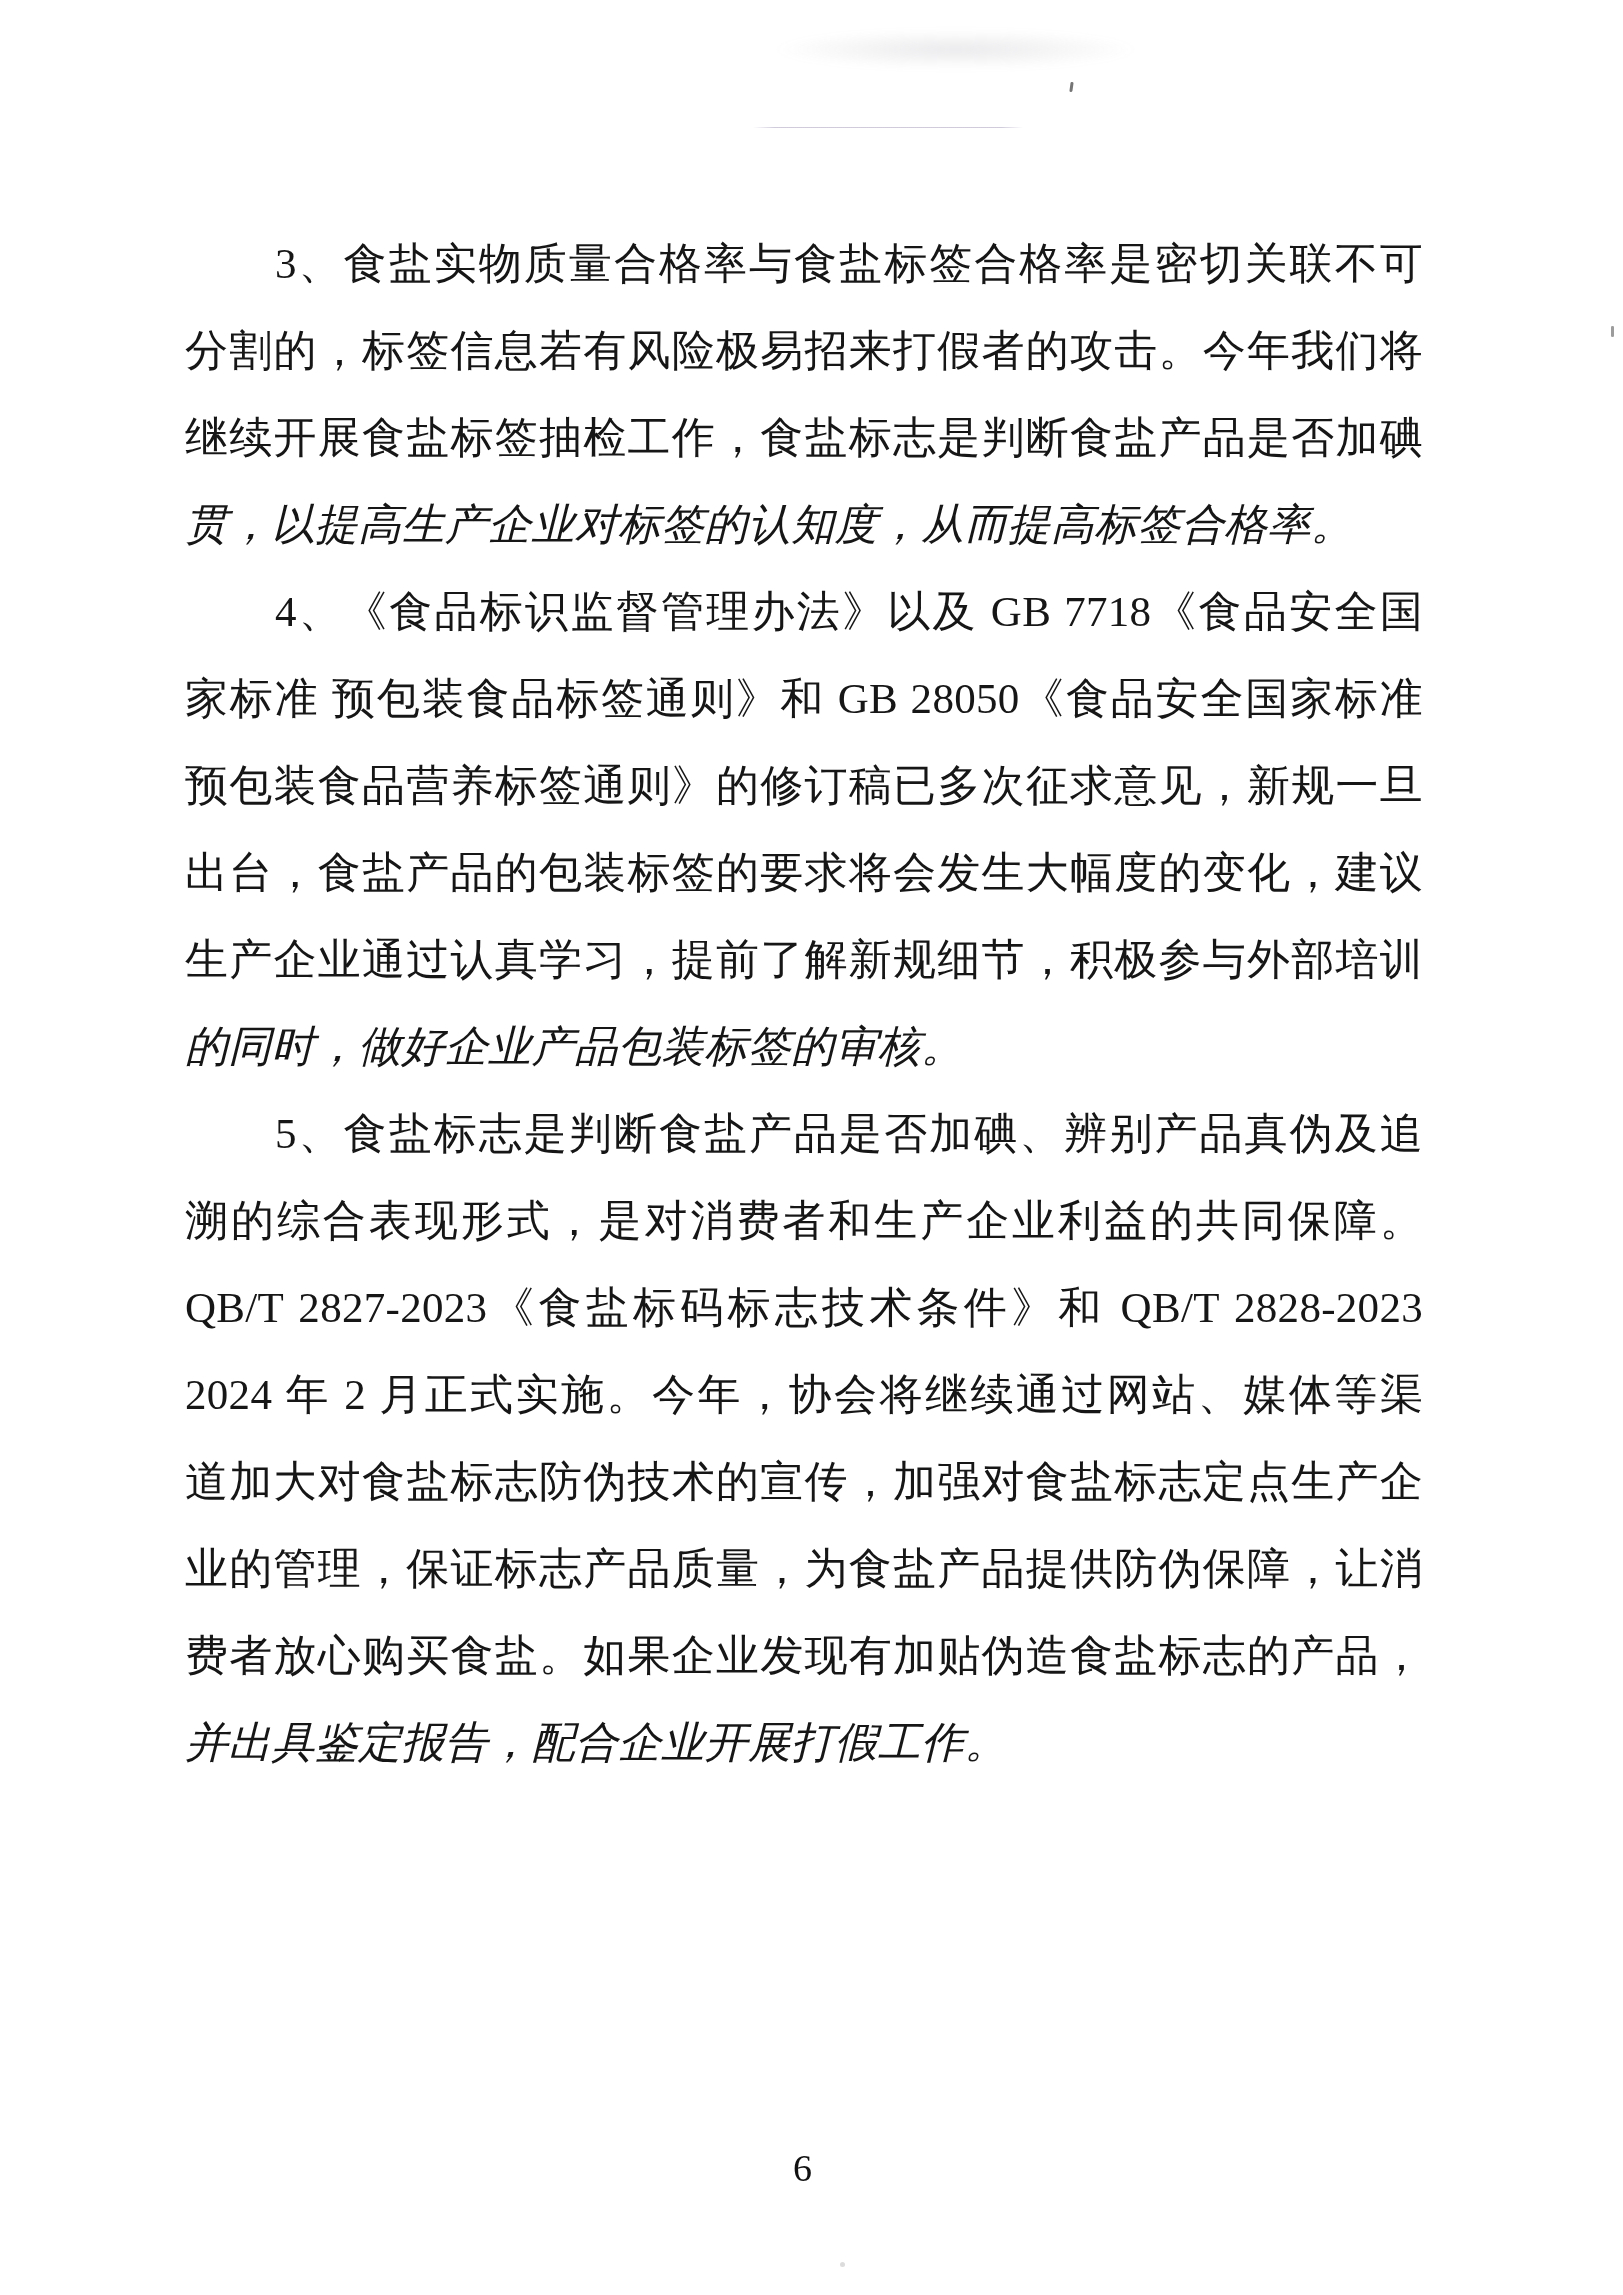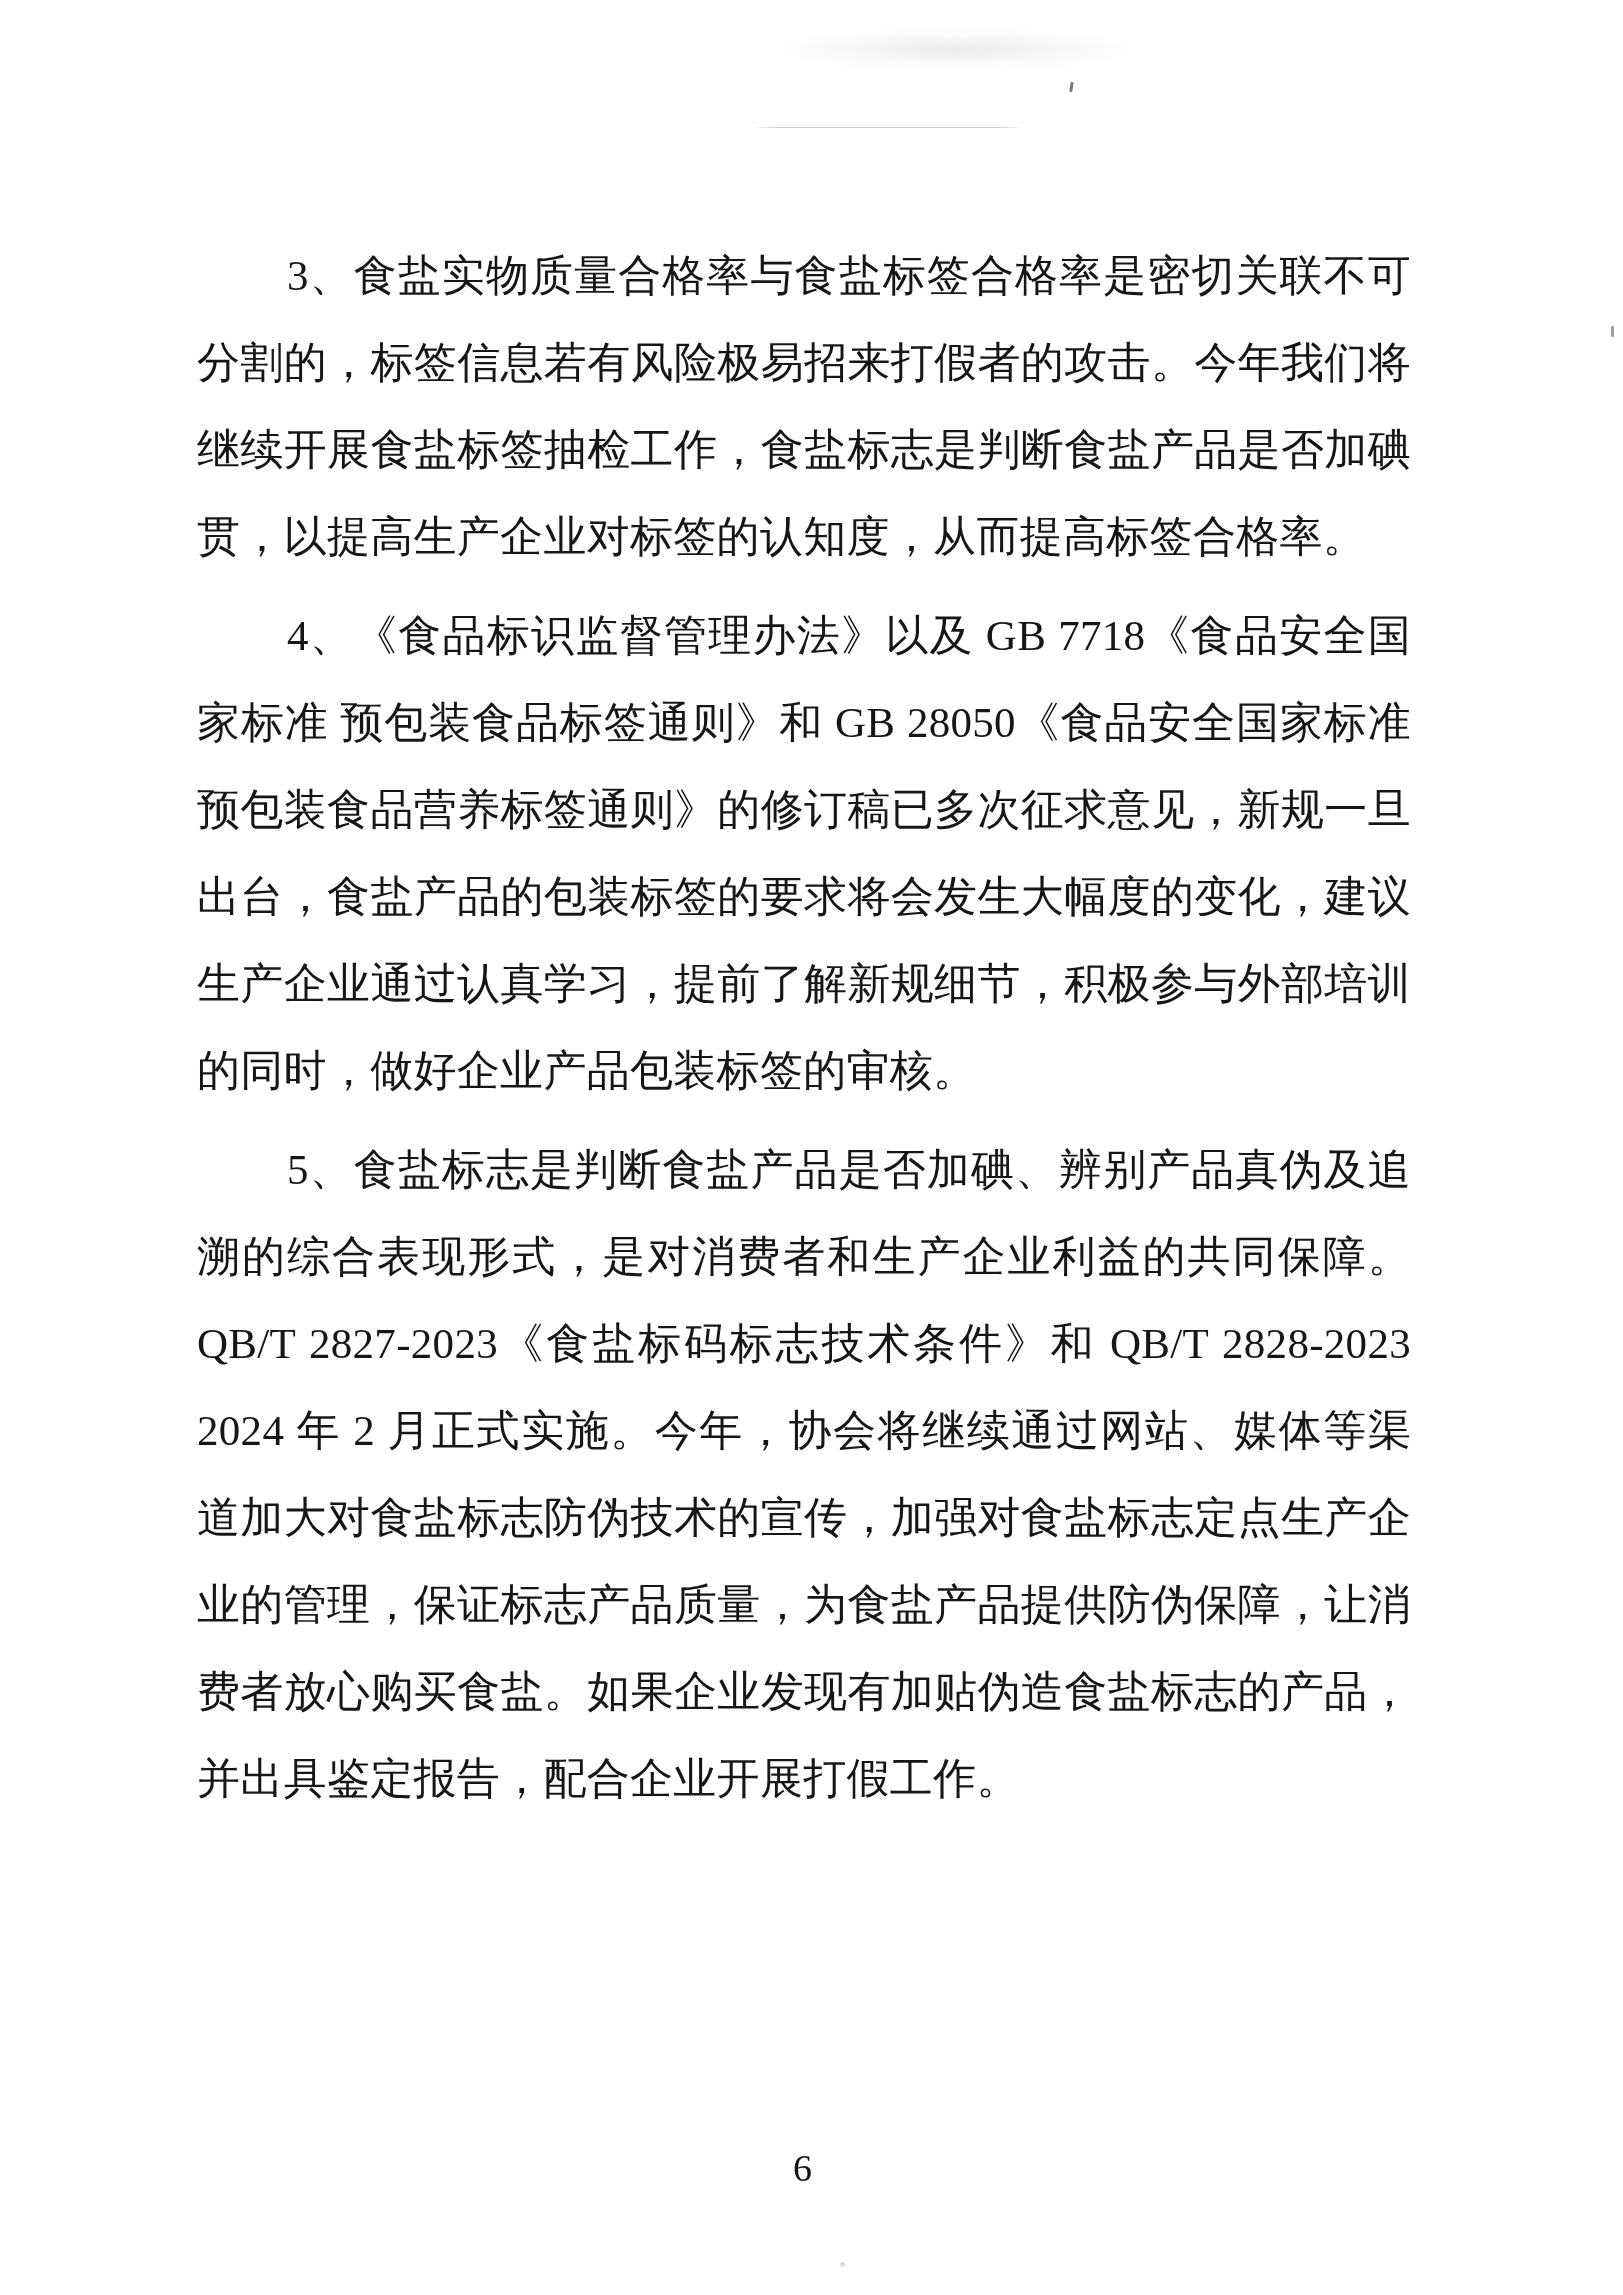--- a/index.html
+++ b/index.html
@@ -16,33 +16,33 @@
     overflow: hidden;
     font-family: "Liberation Serif", "DejaVu Serif", serif;
     color: #161616;
   }
   .doc-body {
     position: absolute;
     left: 185px;
     top: 220px;
     width: 1238px;
   }
-  .para { margin: 12px; padding: 0; }
+  .para { margin: 0; padding: 0; }
   .line {
     font-size: 43px;
     line-height: 87px;
     height: 87px;
     text-align: justify;
     text-align-last: justify;
     letter-spacing: 0.3px;
     white-space: normal;
     overflow: visible;
   }
   .line.first { text-indent: 90px; }
-  .line.last  { text-align-last: left; }
+  .line.last  { text-align-last: left; font-style: italic; }
   .page-num {
     position: absolute;
     top: 2149px;
     left: 0;
     width: 1605px;
     text-align: center;
     font-size: 38px;
     line-height: 39px;
     color: #111;
   }

